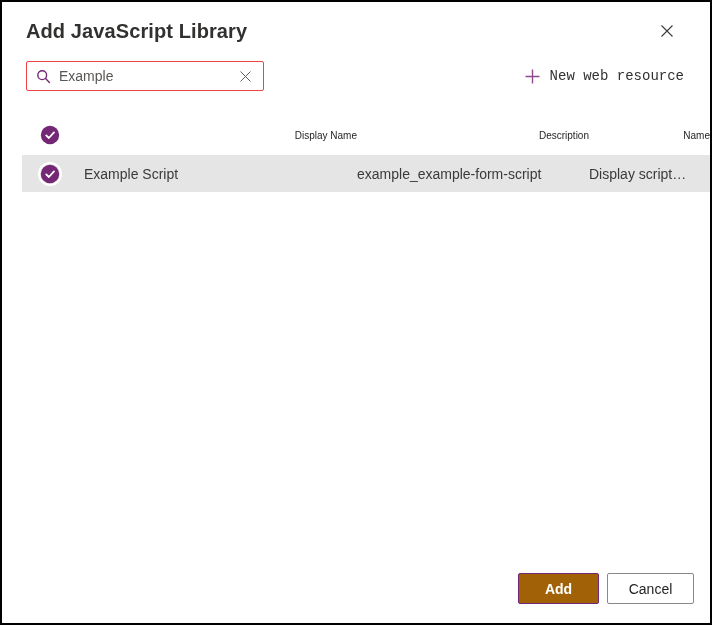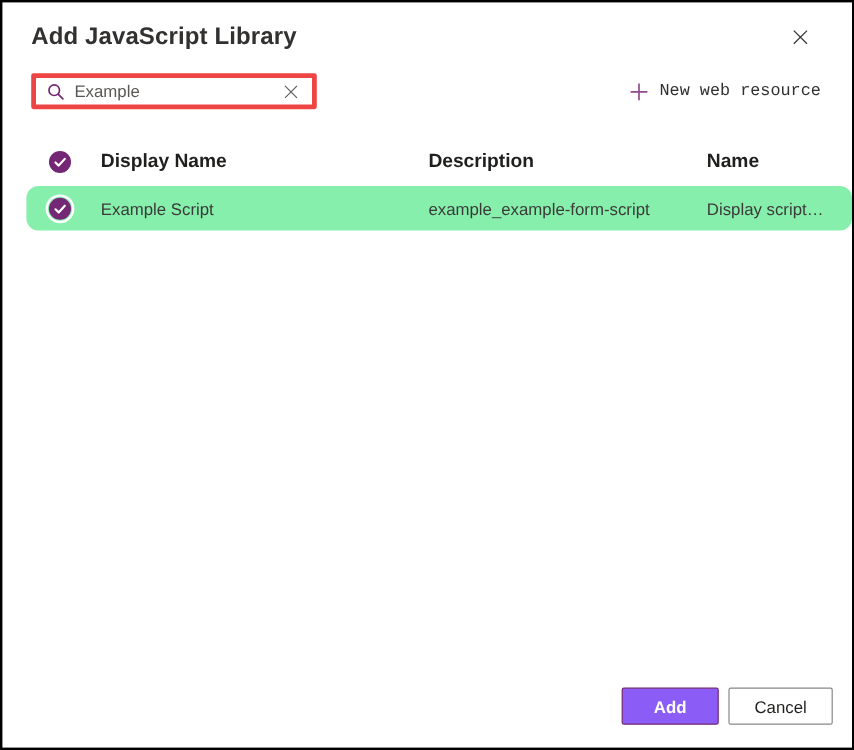--- a/index.html
+++ b/index.html
@@ -31,21 +31,21 @@
     display: flex; align-items: center; justify-content: center;
   }
   
   .toolbar-row {
     display: flex; align-items: center; justify-content: space-between;
     padding: 0 26px 0 24px;
     margin-top: 17px;
   }
   .search-box {
     width: 238px; height: 30px;
-    border: 4px solid #ef4444; border-radius: 2px;
+    border: 1px solid #ef4444; border-radius: 2px;
     display: flex; align-items: center;
     padding: 0 8px 0 9px;
     background: #fff;
   }
   .search-box .mag { flex: 0 0 auto; display: flex; }
   .search-input {
     border: none; outline: none;
     flex: 1 1 auto; min-width: 0;
     font-family: "Liberation Sans", sans-serif;
     font-size: 14px; color: #5a5856;
@@ -66,28 +66,27 @@
   .table {
     margin: 29px 0 0 20px;
   }
   .grid-row {
     display: grid;
     grid-template-columns: 62px 273px 232px 1fr;
     align-items: center;
   }
   .header-row { height: 30px; }
   .header-cell {
-    font-size: 16px; font-weight: 700; color: #201f1e;
-    white-space: nowrap; overflow: hidden;
+    font-size: 10px; font-weight: 400; color: #201f1e;
+    white-space: nowrap; overflow: hidden; text-align: right;
   }
   .data-row {
     height: 37px; margin-top: 5px;
-    background: #86efac;
+    background: #e5e5e5;
     cursor: pointer;
-    border-radius: 10px;
   }
   .data-cell {
     font-size: 14px; color: #3b3a39;
     white-space: nowrap; overflow: hidden; text-overflow: ellipsis;
     padding-right: 6px;
   }
   .check-cell { display: flex; padding-left: 18px; }
   .check-circle {
     width: 20px; height: 20px; border-radius: 50%;
     display: flex; cursor: pointer;
@@ -102,21 +101,21 @@
     padding: 0 16px 19px 0;
   }
   .btn {
     height: 31px; border-radius: 2px;
     font-family: "Liberation Sans", sans-serif;
     font-size: 14px; cursor: pointer;
     display: inline-flex; align-items: center; justify-content: center;
   }
   .btn-primary {
     width: 81px;
-    background: #8b5cf6; color: #fff;
+    background: #a16207; color: #fff;
     border: 1px solid #742774; font-weight: 700;
   }
   .btn-default {
     width: 87px;
     background: #fff; color: #201f1e;
     border: 1px solid #8a8886; font-weight: 400;
   }
 </style>
 </head>
 <body>

